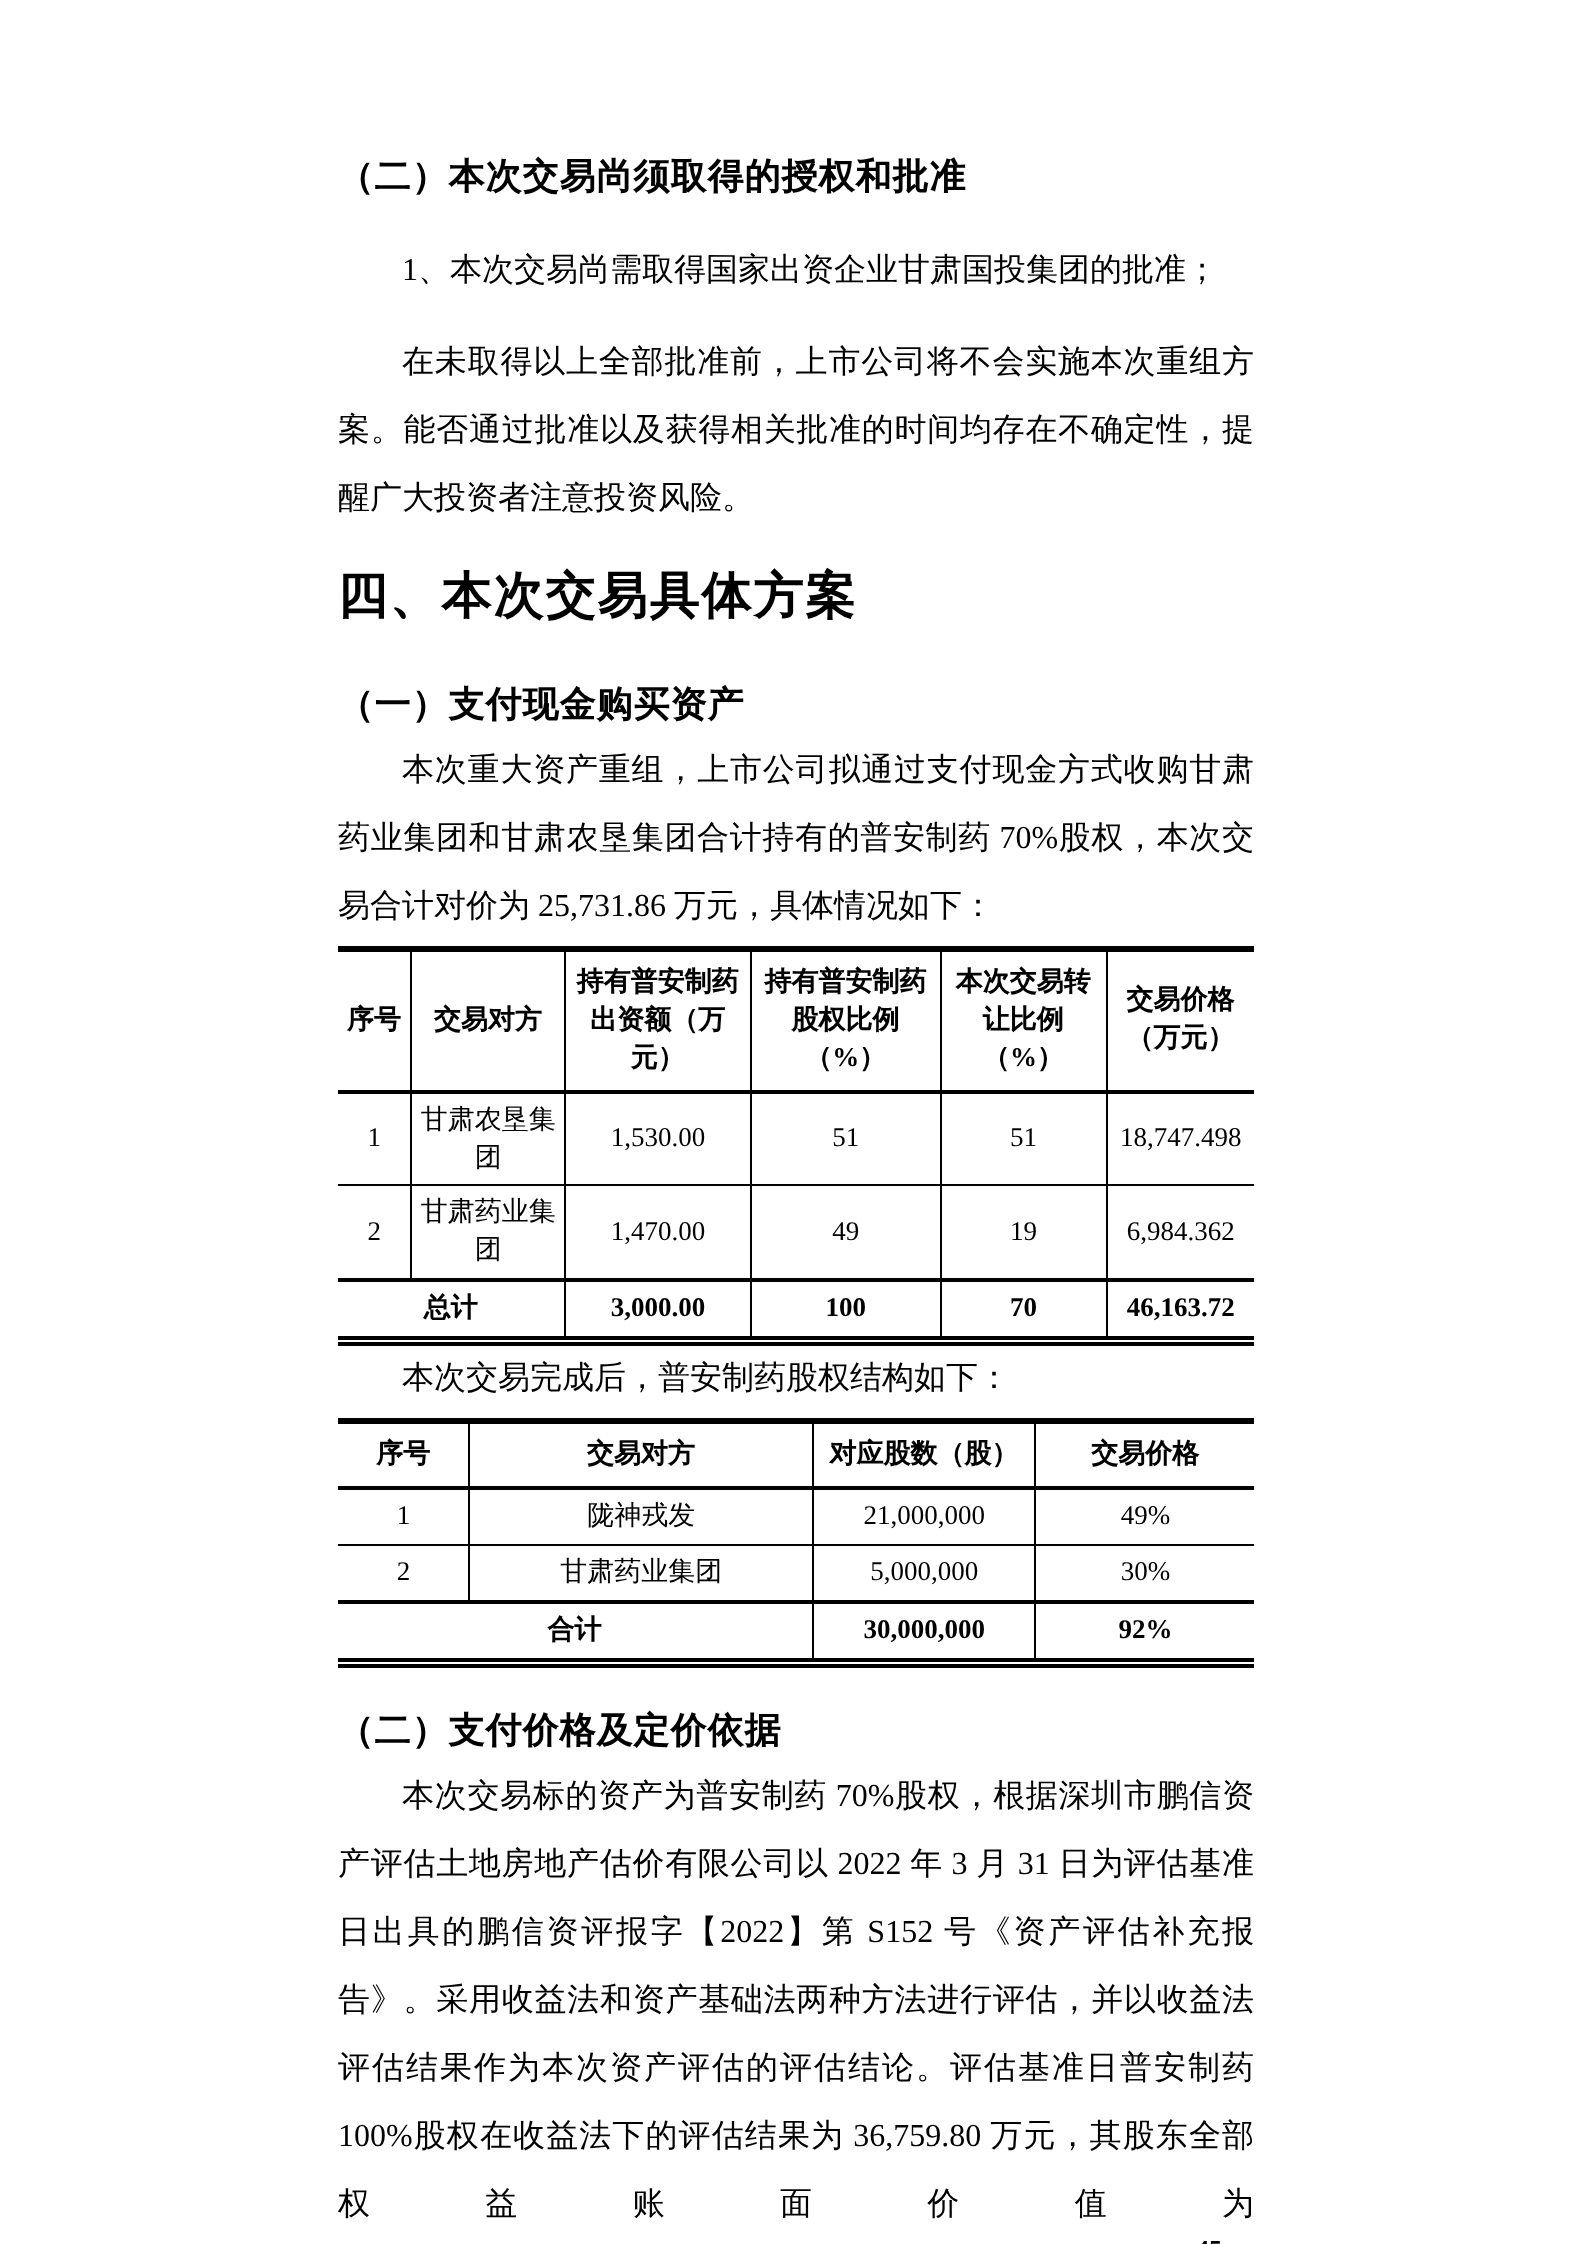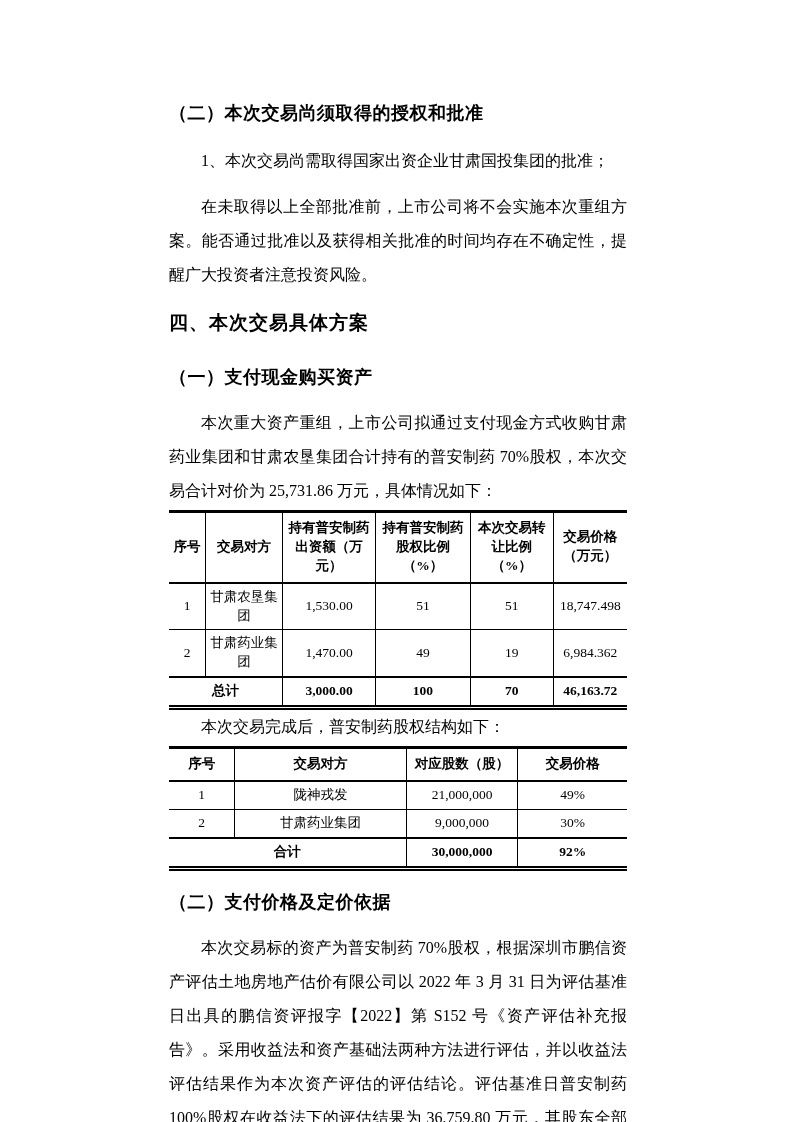--- a/index.html
+++ b/index.html
@@ -8,28 +8,28 @@
     background: #ffffff;
   }
   .page {
     position: relative;
     width: 681px;
     height: 1122px;
     margin: 0 auto;
     background: #ffffff;
     color: #000000;
     box-sizing: border-box;
-    padding: 100px 110px 20px 113px;
+    padding: 75px 110px 20px 113px;
     overflow: hidden;
     font-family: "Liberation Serif", "DejaVu Serif", serif;
     font-size: 16px;
   }
   .h-major {
     font-family: "Liberation Sans", "DejaVu Sans", sans-serif;
-    font-size: 19px;
+    font-size: 25px;
     font-weight: bold;
     letter-spacing: 1px;
     margin: 16px 0 0 0;
     line-height: 30px;
   }
   .h-sub {
     font-family: "Liberation Sans", "DejaVu Sans", sans-serif;
     font-size: 18px;
     font-weight: bold;
     letter-spacing: 0.5px;
@@ -44,21 +44,21 @@
     line-height: 34px;
     text-indent: 2em;
     text-align: justify;
   }
   p.body-para {
     margin: 0;
     line-height: 34px;
     text-indent: 2em;
     text-align: justify;
   }
-  p.mt  { margin-top: 16px; }
+  p.mt  { margin-top: 4px; }
   p.mt2 { margin-top: 10px; }
   p.cont { text-align-last: justify; }
   table.doc-table {
     width: 100%;
     margin: 2px 0 0 0;
     border-collapse: collapse;
     table-layout: fixed;
     border-top: 3px solid #000000;
     border-bottom: 5px double #000000;
     font-size: 13.5px;
@@ -175,21 +175,21 @@
     <tbody>
       <tr class="row-mid">
         <td>1</td>
         <td>陇神戎发</td>
         <td class="num-right">21,000,000</td>
         <td class="num-right">49%</td>
       </tr>
       <tr>
         <td>2</td>
         <td>甘肃药业集团</td>
-        <td class="num-right">9,000,000</td>
+        <td class="num-right">5,000,000</td>
         <td class="num-right">30%</td>
       </tr>
       <tr class="row-total">
         <td colspan="2">合计</td>
         <td class="num-right">30,000,000</td>
         <td class="num-right">92%</td>
       </tr>
     </tbody>
   </table>
 

